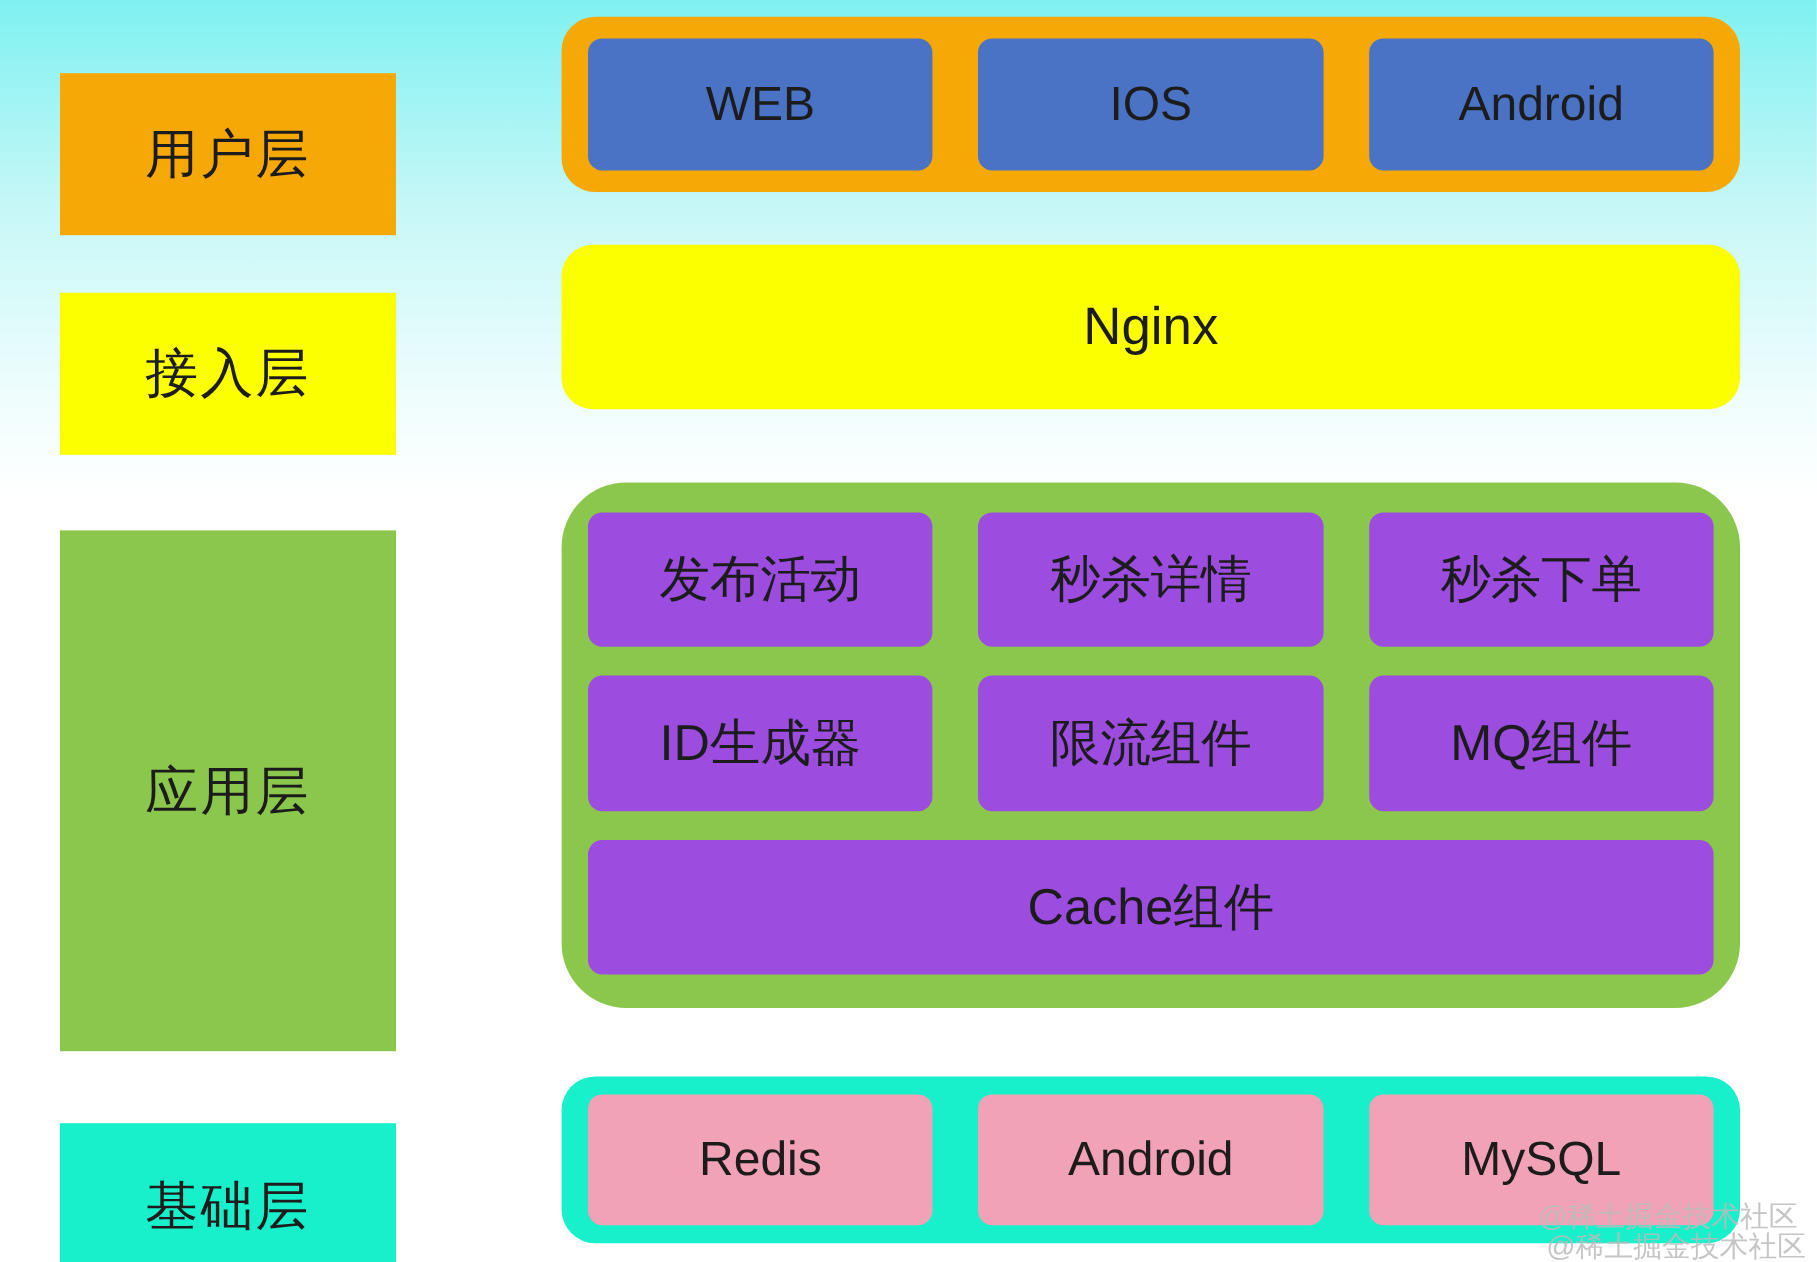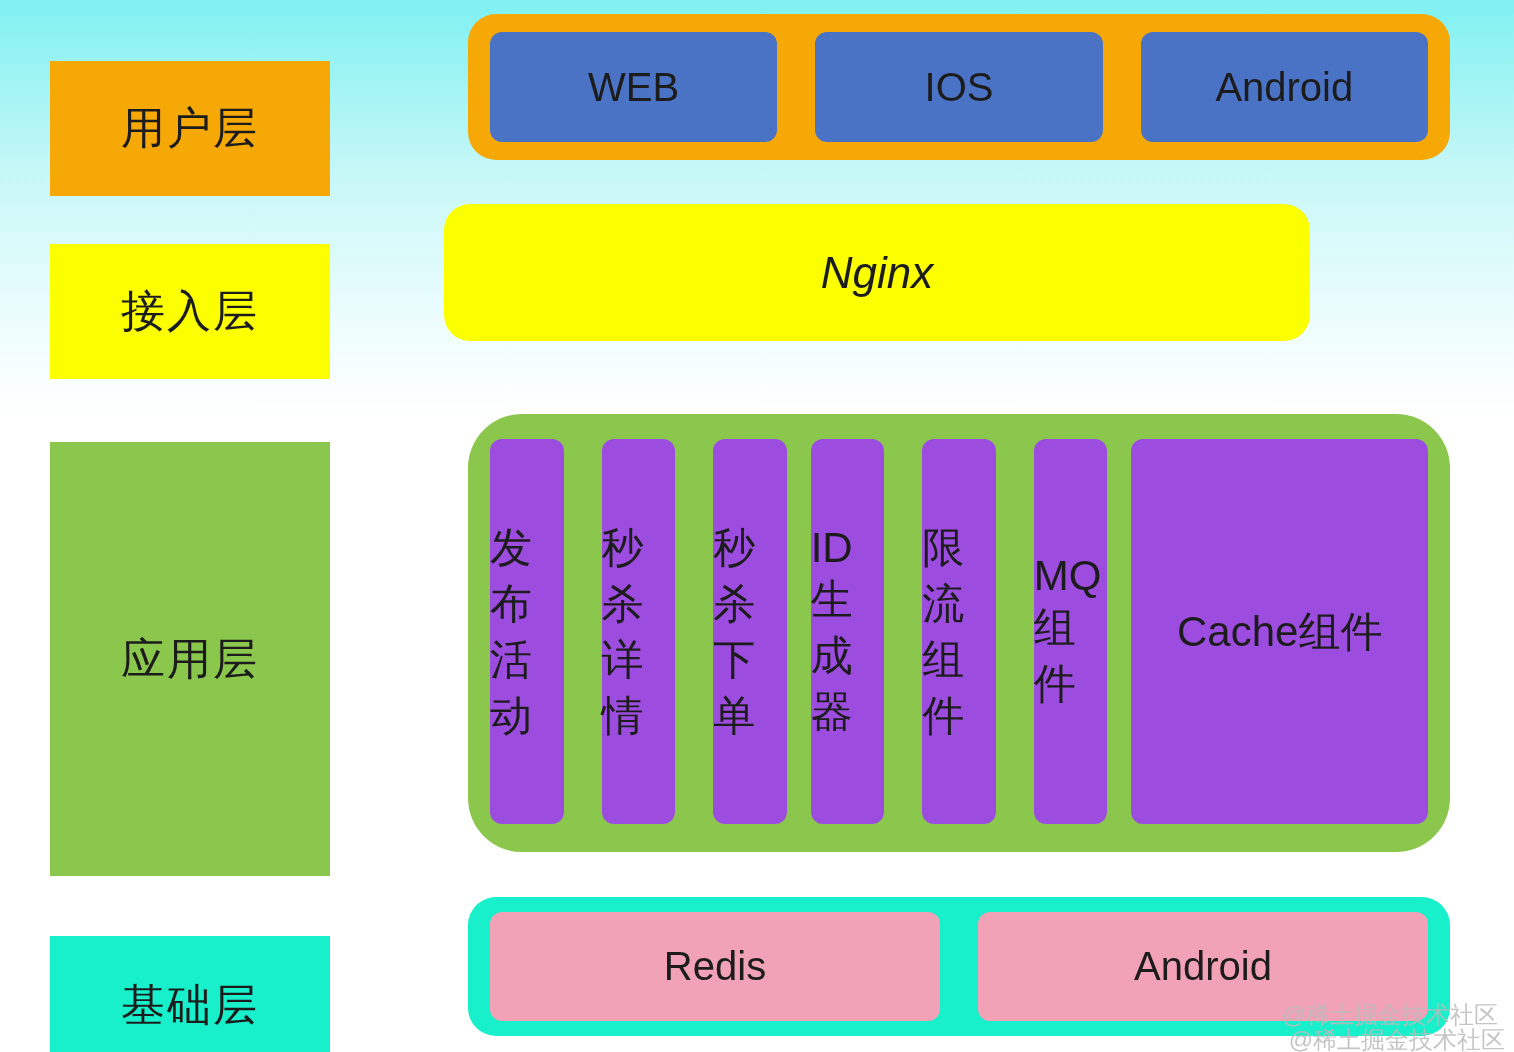--- a/index.html
+++ b/index.html
@@ -49,43 +49,43 @@
   }
   #container-user {
     top: 14px;
     height: 146px;
     background: var(--user_layer, #f6a806);
     border-radius: 28px;
     padding: 18px 22px;
   }
   #box-nginx {
     position: absolute;
-    left: 444px;
+    left: 468px;
     top: 204px;
-    width: 866px;
+    width: 982px;
     height: 137px;
     background: var(--access_layer, #fcff00);
     border-radius: 26px;
     display: flex;
     align-items: center;
     justify-content: center;
     font-size: 44px;
     box-sizing: border-box;
-    font-style: italic;
   }
   #container-app {
     position: absolute;
     left: 468px;
-    top: 414px;
+    top: 402px;
     width: 982px;
     height: 438px;
     background: var(--app_layer, #8cc74d);
     border-radius: 54px;
     padding: 25px 22px 28px;
     display: flex;
+    flex-direction: column;
     gap: 24px;
     box-sizing: border-box;
   }
   .app-row {
     display: flex;
     gap: 38px;
     flex: 1;
   }
   #container-base {
     top: 897px;
@@ -150,20 +150,21 @@
       <div class="chip purple">MQ组件</div>
     </div>
     <div class="app-row">
       <div class="chip purple">Cache组件</div>
     </div>
   </div>
 
   <div class="row-container" id="container-base">
     <div class="chip pink">Redis</div>
     <div class="chip pink">Android</div>
+    <div class="chip pink">MySQL</div>
   </div>
 
   <div class="watermark">
     <div class="wm-line-1">@稀土掘金技术社区</div>
     <div class="wm-line-2">@稀土掘金技术社区</div>
   </div>
 
 </div>
 
 </body></html>

